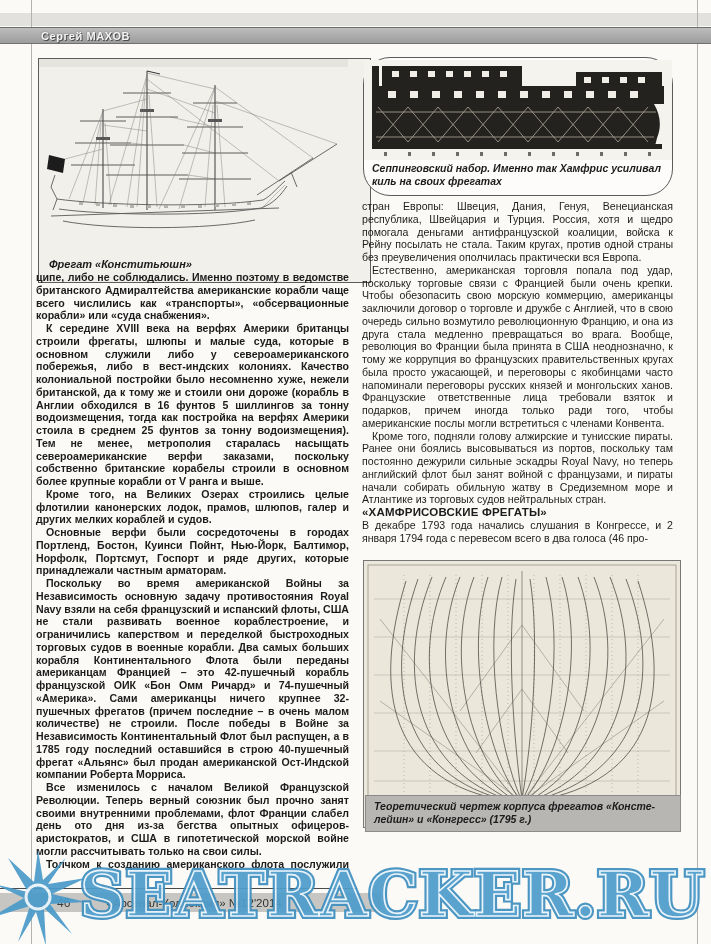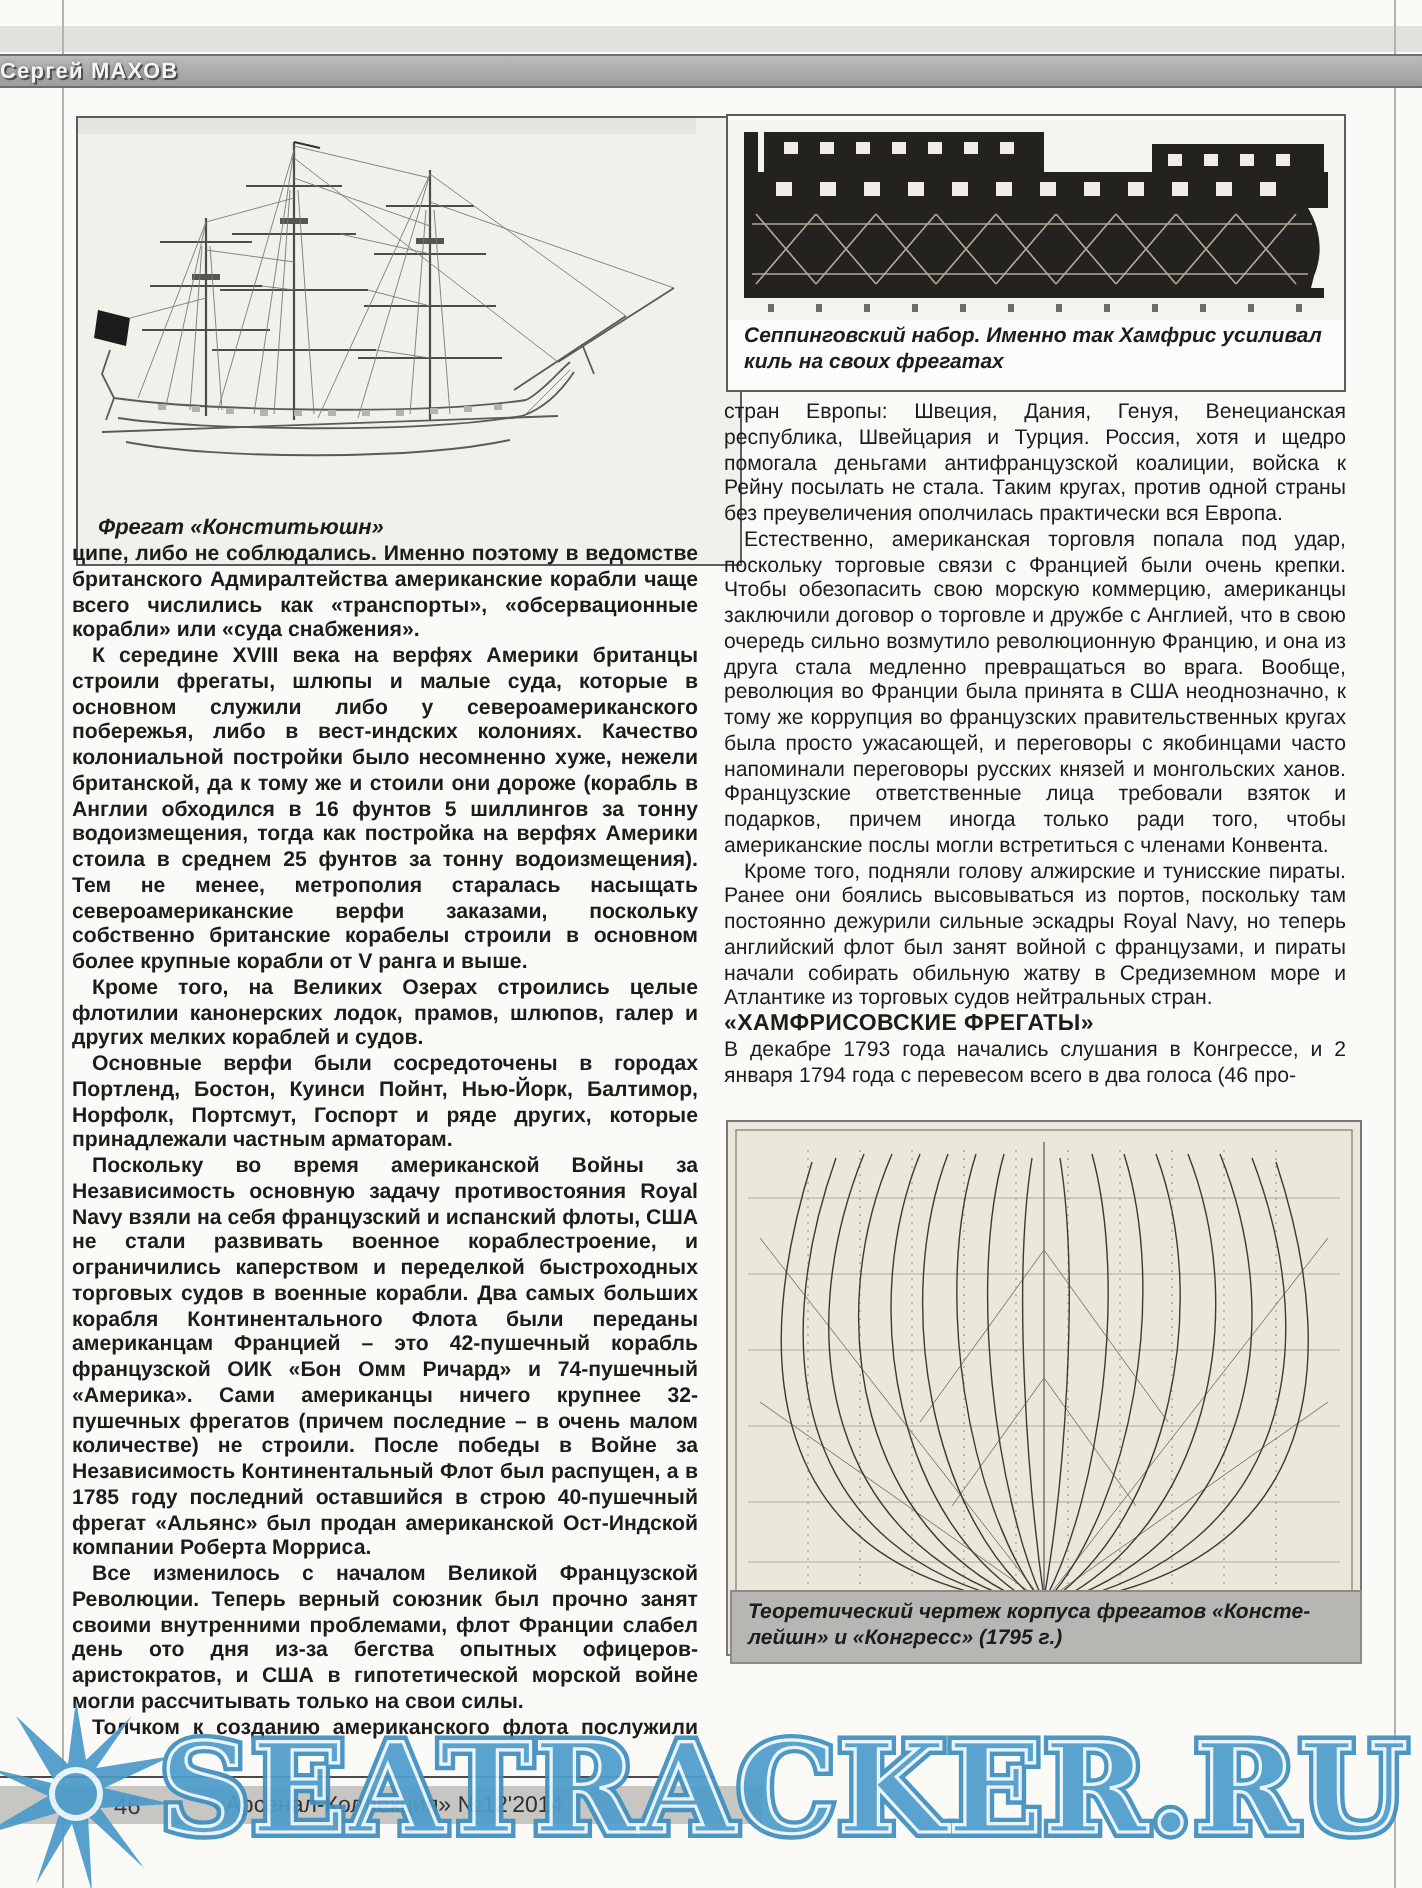--- a/index.html
+++ b/index.html
@@ -4,26 +4,26 @@
 <style>
   html,body{margin:0;padding:0;}
   body{width:711px;height:944px;position:relative;background:#fbfaf7;overflow:hidden;
        font-family:"Liberation Sans",sans-serif;color:#1c1c1c;}
   .topband{position:absolute;left:0;top:13px;width:711px;height:13px;background:#e3e1dd;}
   .vline{position:absolute;top:0;width:1px;height:944px;background:#b4b2ae;}
   .headerbar{position:absolute;left:0;top:27px;width:711px;height:15px;
              background:linear-gradient(#bcbcbc,#9d9d9d);
              border-top:1px solid #6f6f6f;border-bottom:1px solid #6f6f6f;
              display:flex;align-items:center;}
-  .headerbar span{font-size:11px;font-weight:bold;letter-spacing:.6px;color:#f4f4f4;
+  .headerbar span{margin-left:41px;font-size:11px;font-weight:bold;letter-spacing:.6px;color:#f4f4f4;
              text-shadow:1px 1px 0 #4e4e4e,0 0 2px rgba(0,0,0,.35);}
   .figure{position:absolute;border:1px solid #5c5c5c;background:#f2f0ea;box-sizing:border-box;}
   .fig-left{left:38px;top:58px;width:333px;height:225px;}
   .fig-left .cap{position:absolute;left:10px;bottom:12px;font-size:11px;font-weight:bold;font-style:italic;}
-  .fig-rt{left:363px;top:57px;width:310px;height:139px;background:#fdfcfa;}
+  .fig-rt{left:363px;top:57px;width:310px;height:139px;background:#fdfcfa;border-radius:27px;}
   .fig-rt .cap{position:absolute;left:8px;top:104px;width:292px;font-size:10.5px;font-weight:bold;font-style:italic;line-height:13px;}
   .fig-rb-img{left:363px;top:560px;width:318px;height:268px;background:#ebe7db;border:1px solid #777;}
   .capbar{position:absolute;left:365px;top:795px;width:316px;height:37px;background:#b7b6b3;
           border:1px solid #8c8b88;box-sizing:border-box;padding:4px 8px 0 8px;
           font-size:10.5px;font-weight:bold;font-style:italic;line-height:13px;}
   .col{position:absolute;text-align:justify;font-size:10.6px;line-height:12.75px;overflow:hidden;}
   .col p{margin:0;text-indent:10px;}
   .col p.cont{text-indent:0;}
   .col-left{left:36px;top:271px;width:313px;height:600px;font-weight:bold;}
   .col-right{left:362px;top:200px;width:311px;height:360px;}

